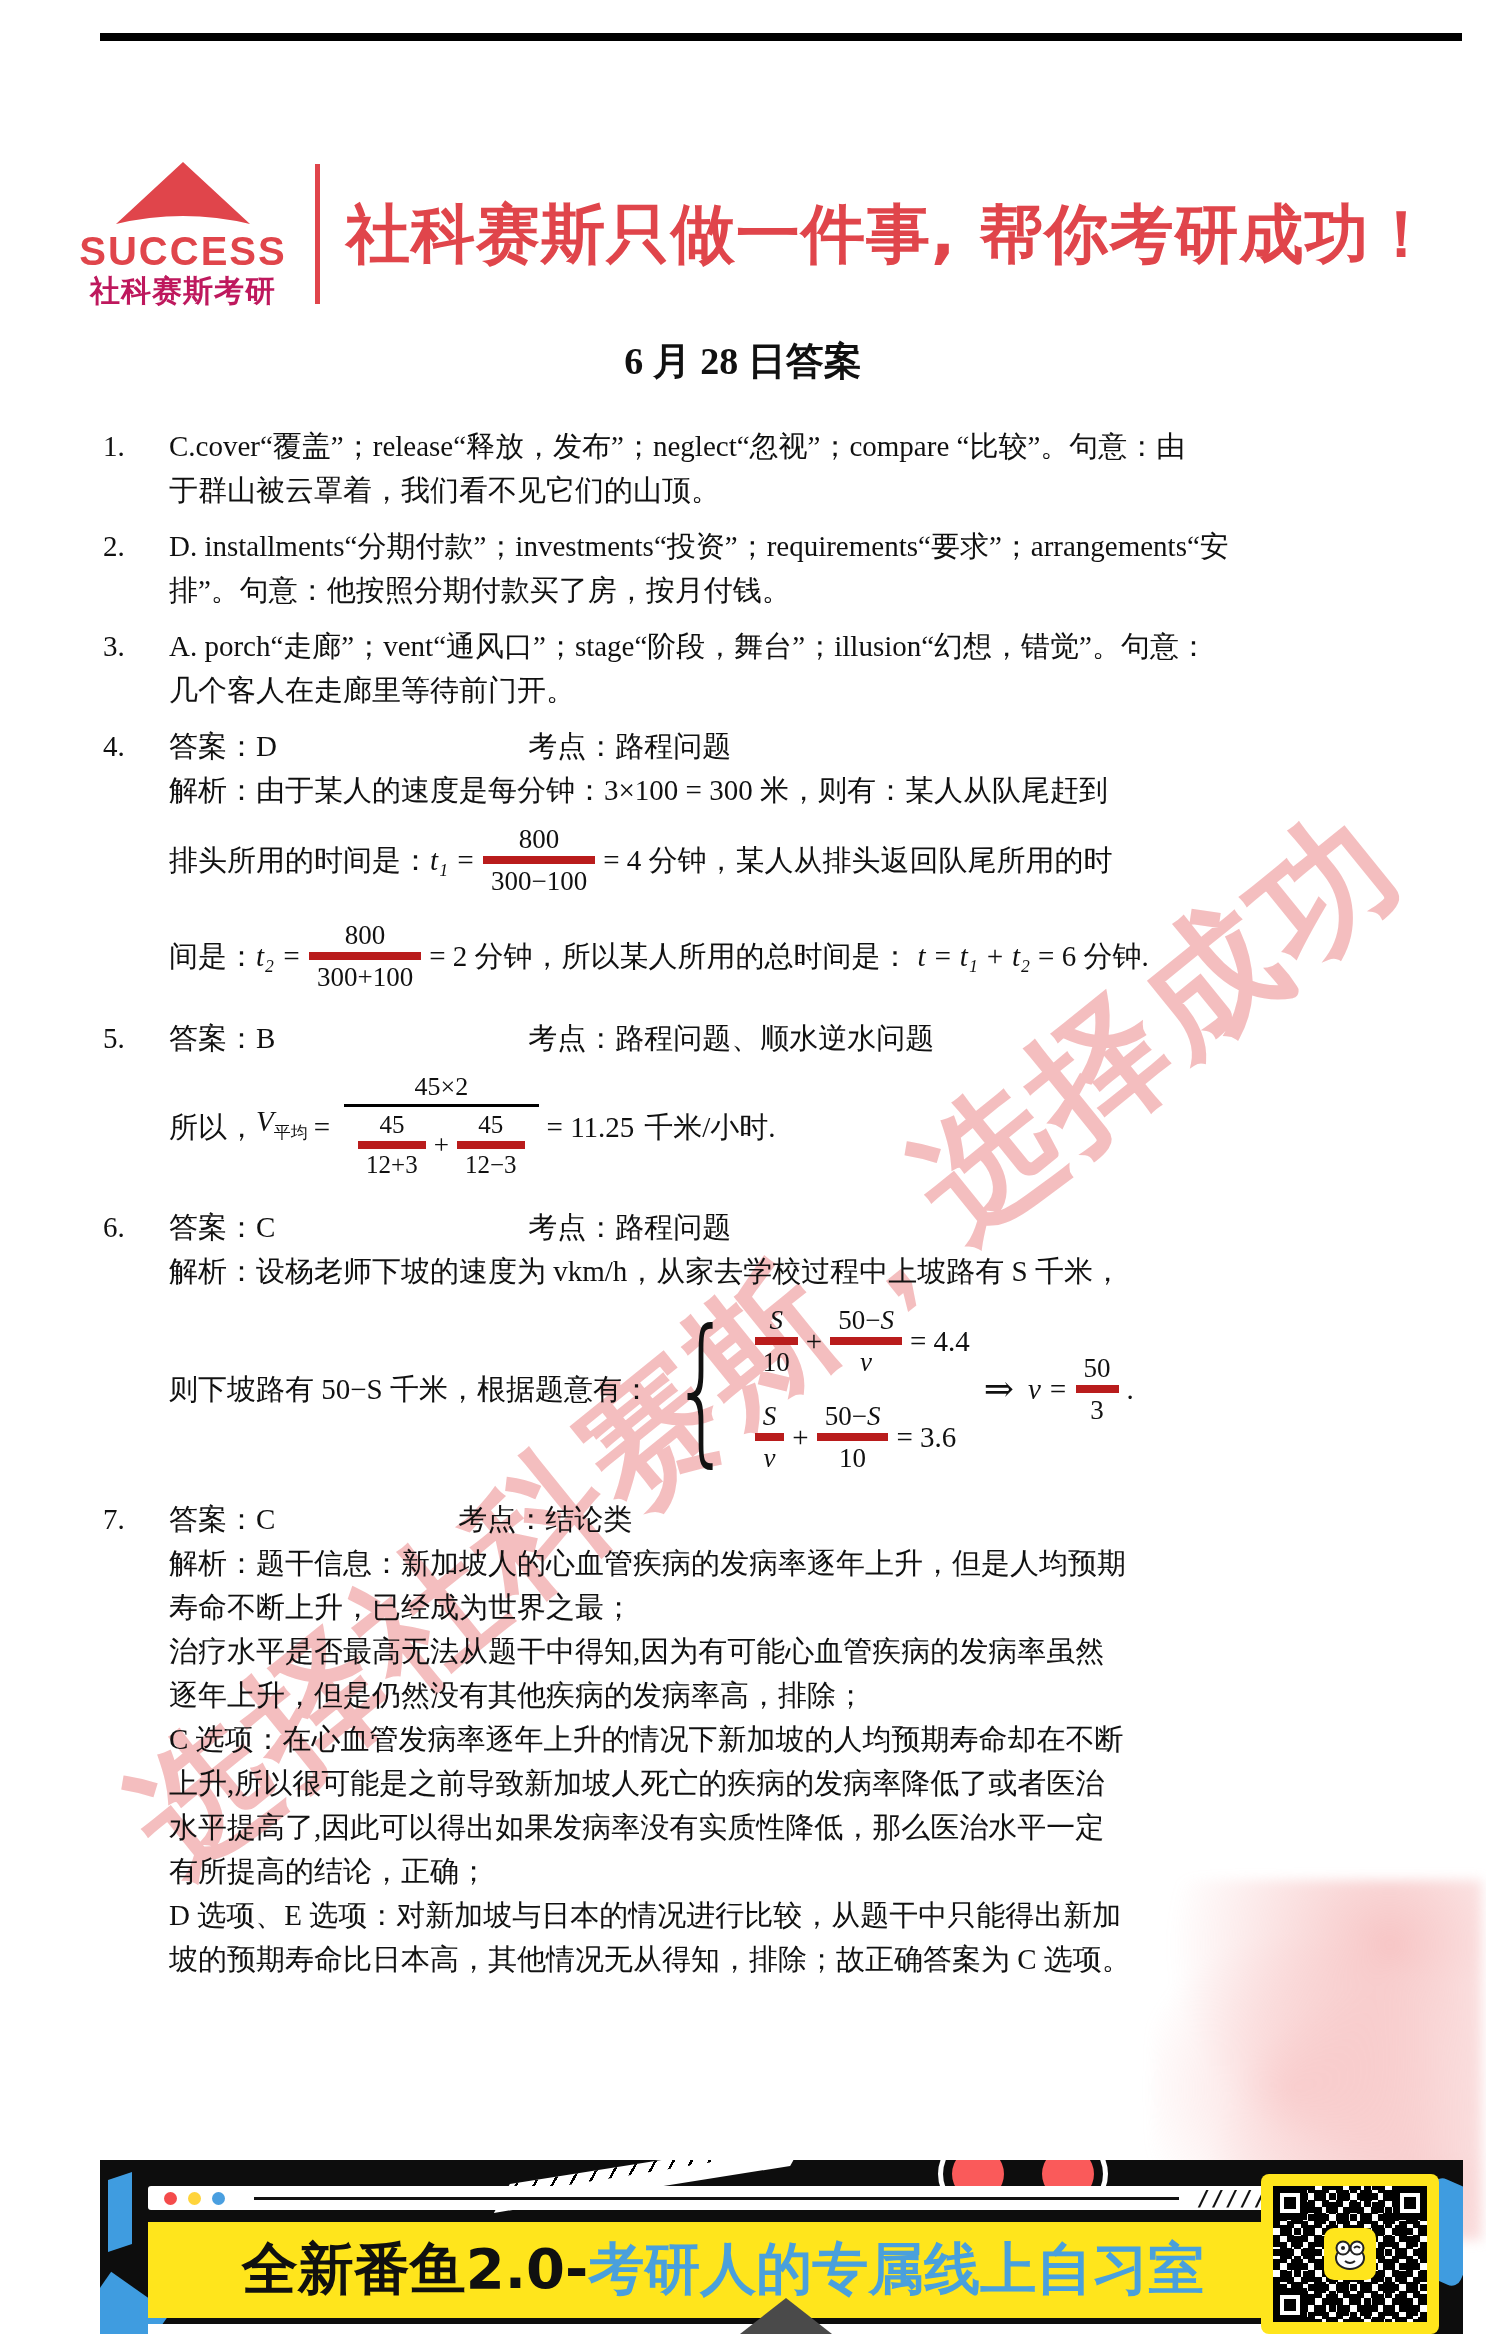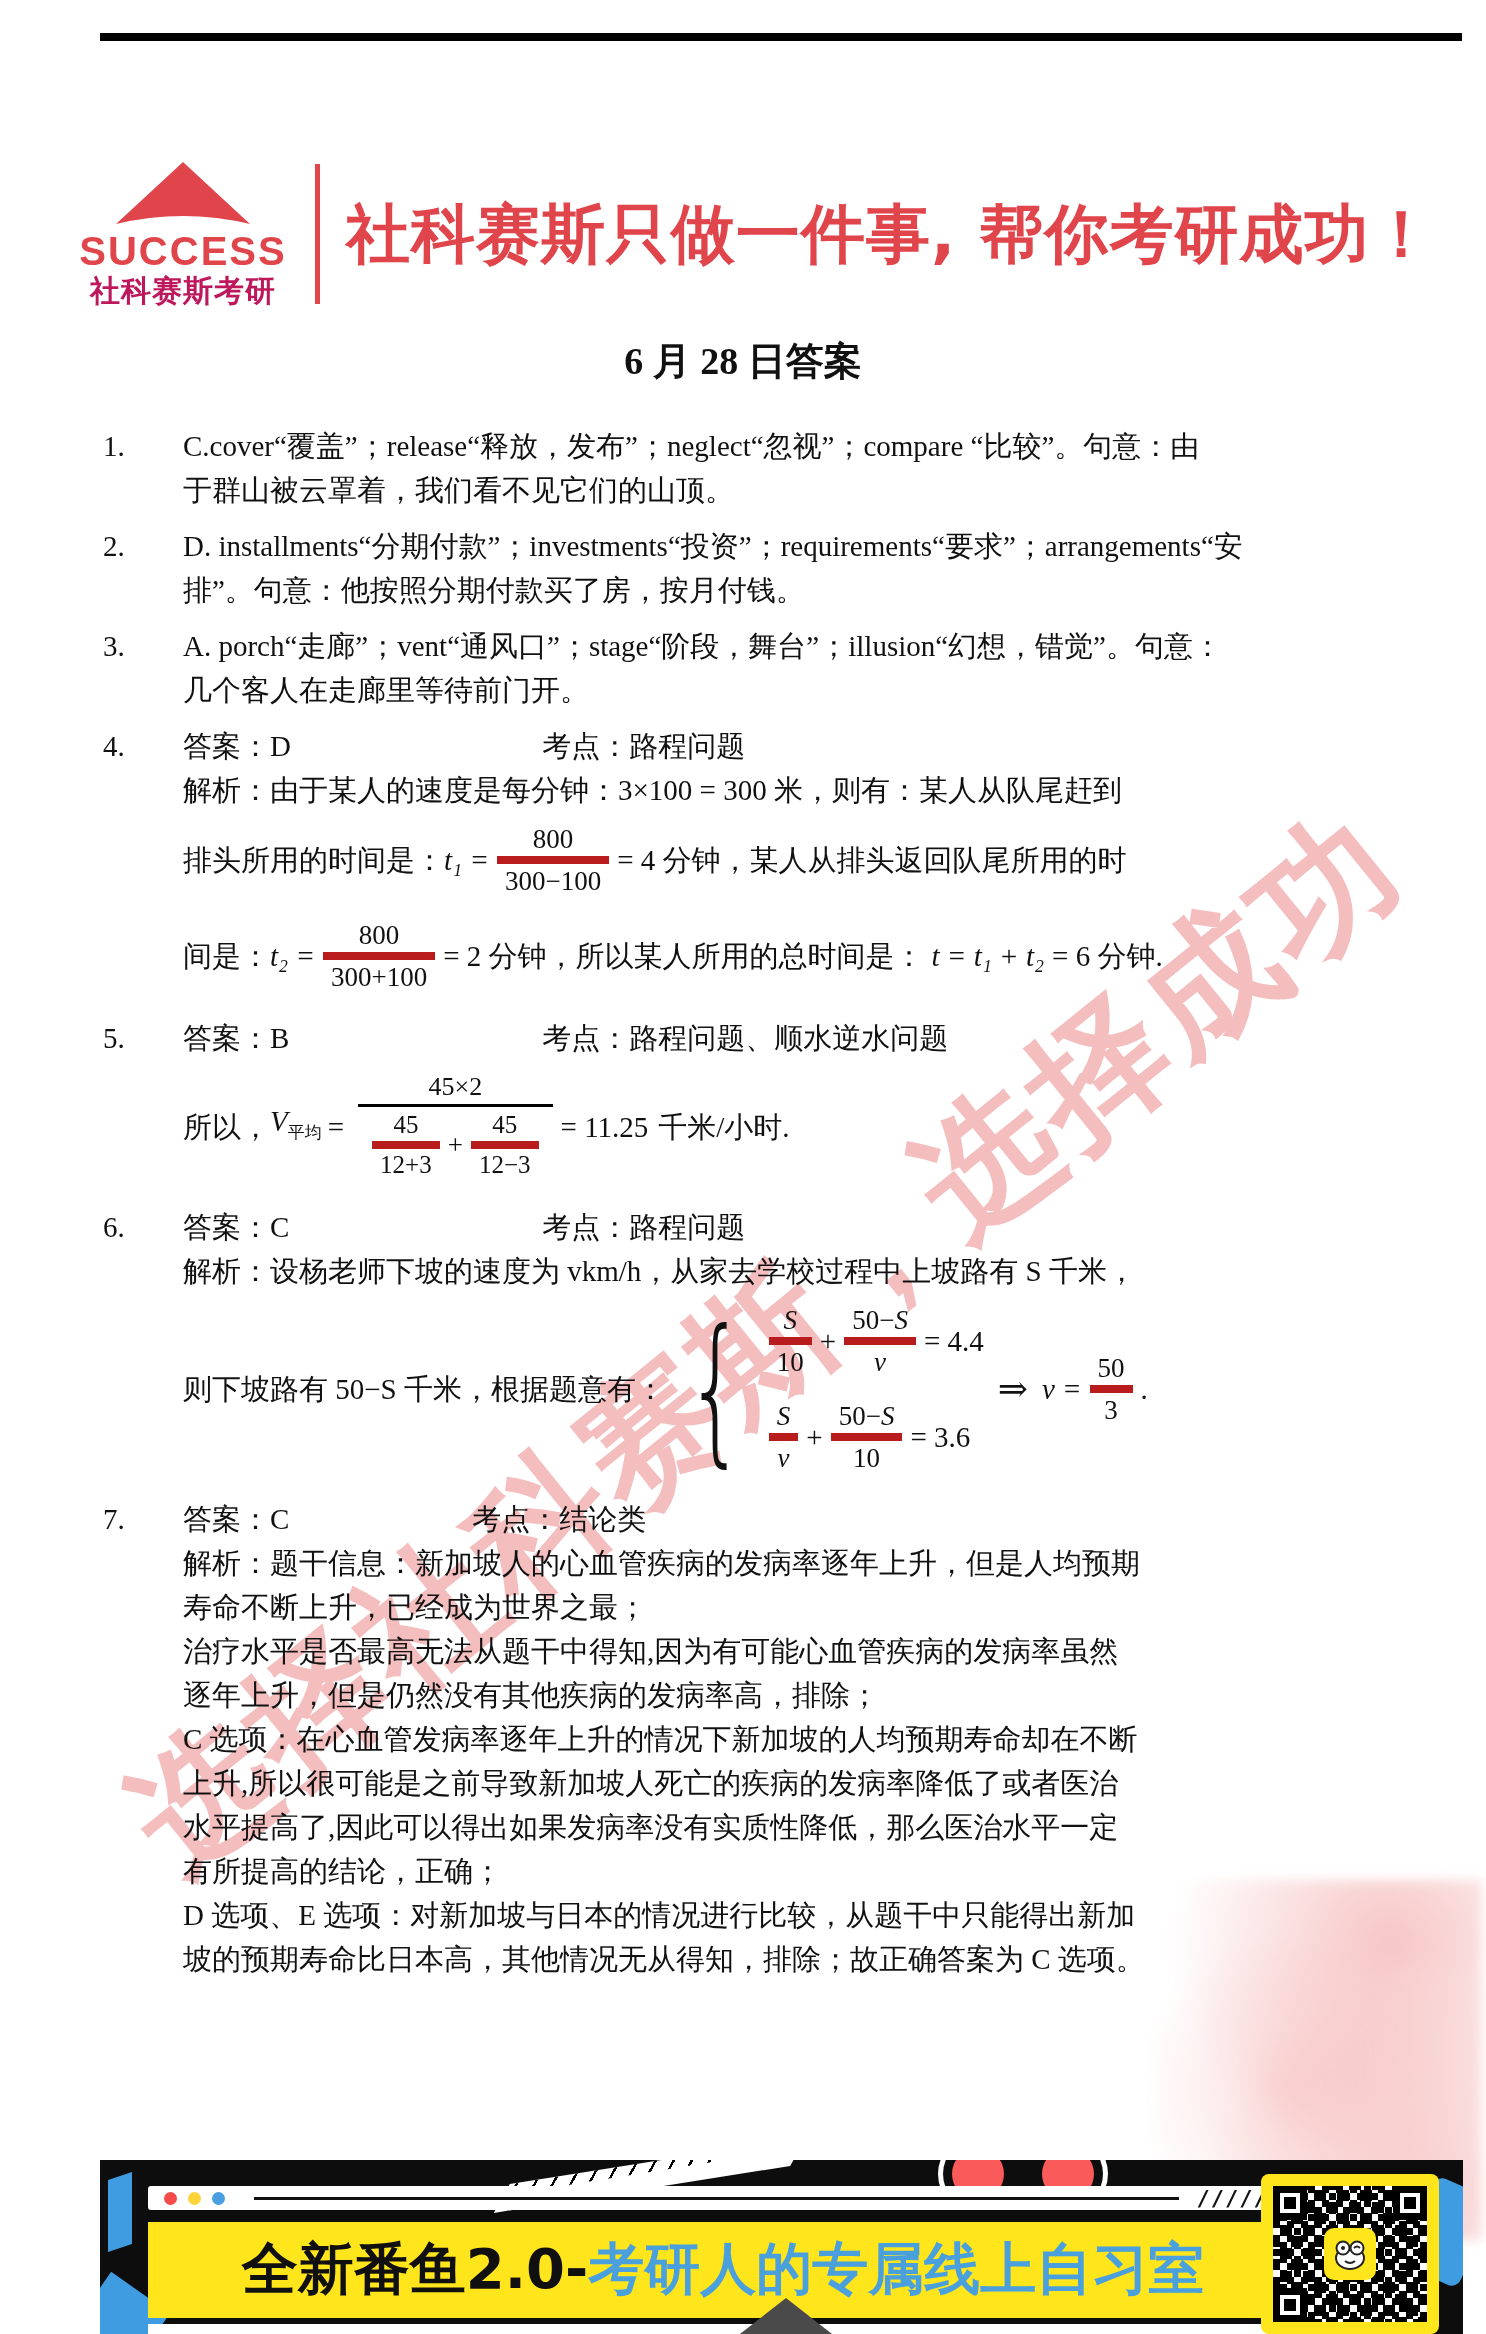--- a/index.html
+++ b/index.html
@@ -36,21 +36,21 @@
     background:
       radial-gradient(circle at 72% 18%, rgba(240,150,150,.55), transparent 58%),
       radial-gradient(circle at 42% 58%, rgba(245,170,170,.40), transparent 55%),
       radial-gradient(circle at 80% 86%, rgba(238,140,140,.45), transparent 52%);
     filter:blur(6px);pointer-events:none;}
 
   
   .content{position:absolute;left:103px;top:424px;width:1332px;z-index:2;}
   .item{display:flex;margin-bottom:12px;}
   .inum{width:66px;flex:none;font-size:29px;line-height:44px;}
-  .ibody{flex:1;font-size:29px;line-height:44px;margin-left:14px;}
+  .ibody{flex:1;font-size:29px;line-height:44px;}
   .line{white-space:nowrap;}
   .ans-row .ans{display:inline-block;min-width:352px;}
   .it{font-style:italic;}
   sub{font-size:17px;}
 
   
   .f-line{display:flex;align-items:center;padding:10px 0;white-space:nowrap;}
   .frac{display:inline-block;vertical-align:middle;text-align:center;margin:0 8px;}
   .frac .num,.frac .den{display:block;font-size:27px;line-height:32px;padding:1px 8px;}
   .frac .den{border-top:8px solid #b91c1c;}

